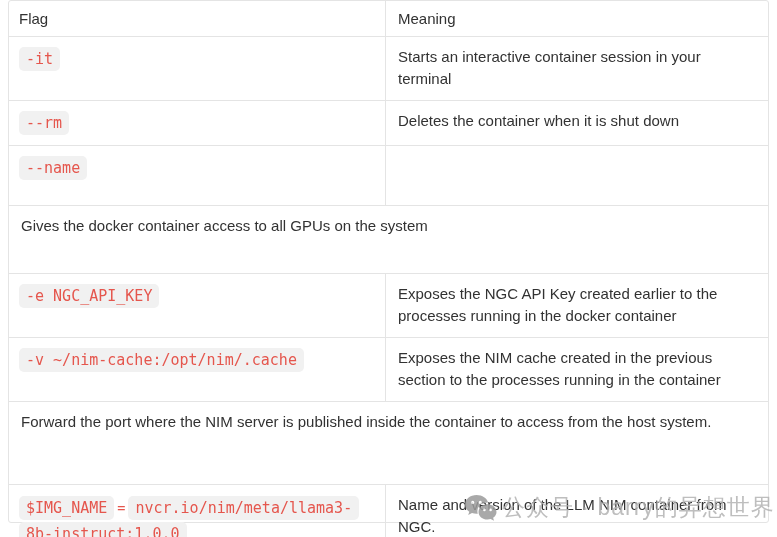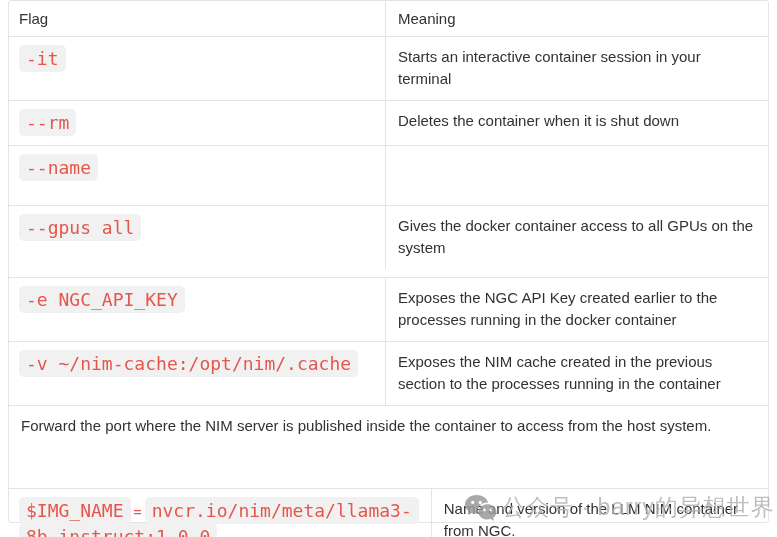--- a/index.html
+++ b/index.html
@@ -41,21 +41,21 @@
   .r2 { min-height: 40px; }
   .r3 { min-height: 60px; }
   .r4 { min-height: 60px; }
   .r5 { min-height: 62px; margin-top: 8px; }
   .r6 { min-height: 58px; }
   .r7 { min-height: 83px; }
   .r8 { min-height: 63px; }
 
   code.flag-code {
     font-family: "DejaVu Sans Mono", "Liberation Mono", monospace;
-    font-size: 18px;
+    font-size: 15px;
     line-height: 24px;
     color: #e5564d;
     background: #f1f1f1;
     border-radius: 5px;
     padding: 3px 7px;
     -webkit-box-decoration-break: clone;
     box-decoration-break: clone;
   }
   .flag-separator {
     font-family: "DejaVu Sans Mono", "Liberation Mono", monospace;
@@ -100,21 +100,20 @@
   <div class="t-row r2">
     <div class="cell-flag"><code class="flag-code">--rm</code></div>
     <div class="cell-meaning">Deletes the container when it is shut down</div>
   </div>
 
   <div class="t-row r3">
     <div class="cell-flag"><code class="flag-code">--name</code></div>
   </div>
 
   <div class="t-row r4">
-    <div class="cell-flag"><code class="flag-code">--gpus all</code></div>
     <div class="cell-meaning">Gives the docker container access to all GPUs on the system</div>
   </div>
 
   <div class="t-row r5">
     <div class="cell-flag"><code class="flag-code">-e NGC_API_KEY</code></div>
     <div class="cell-meaning">Exposes the NGC API Key created earlier to the processes running in the docker container</div>
   </div>
 
   <div class="t-row r6">
     <div class="cell-flag"><code class="flag-code">-v ~/nim-cache:/opt/nim/.cache</code></div>

